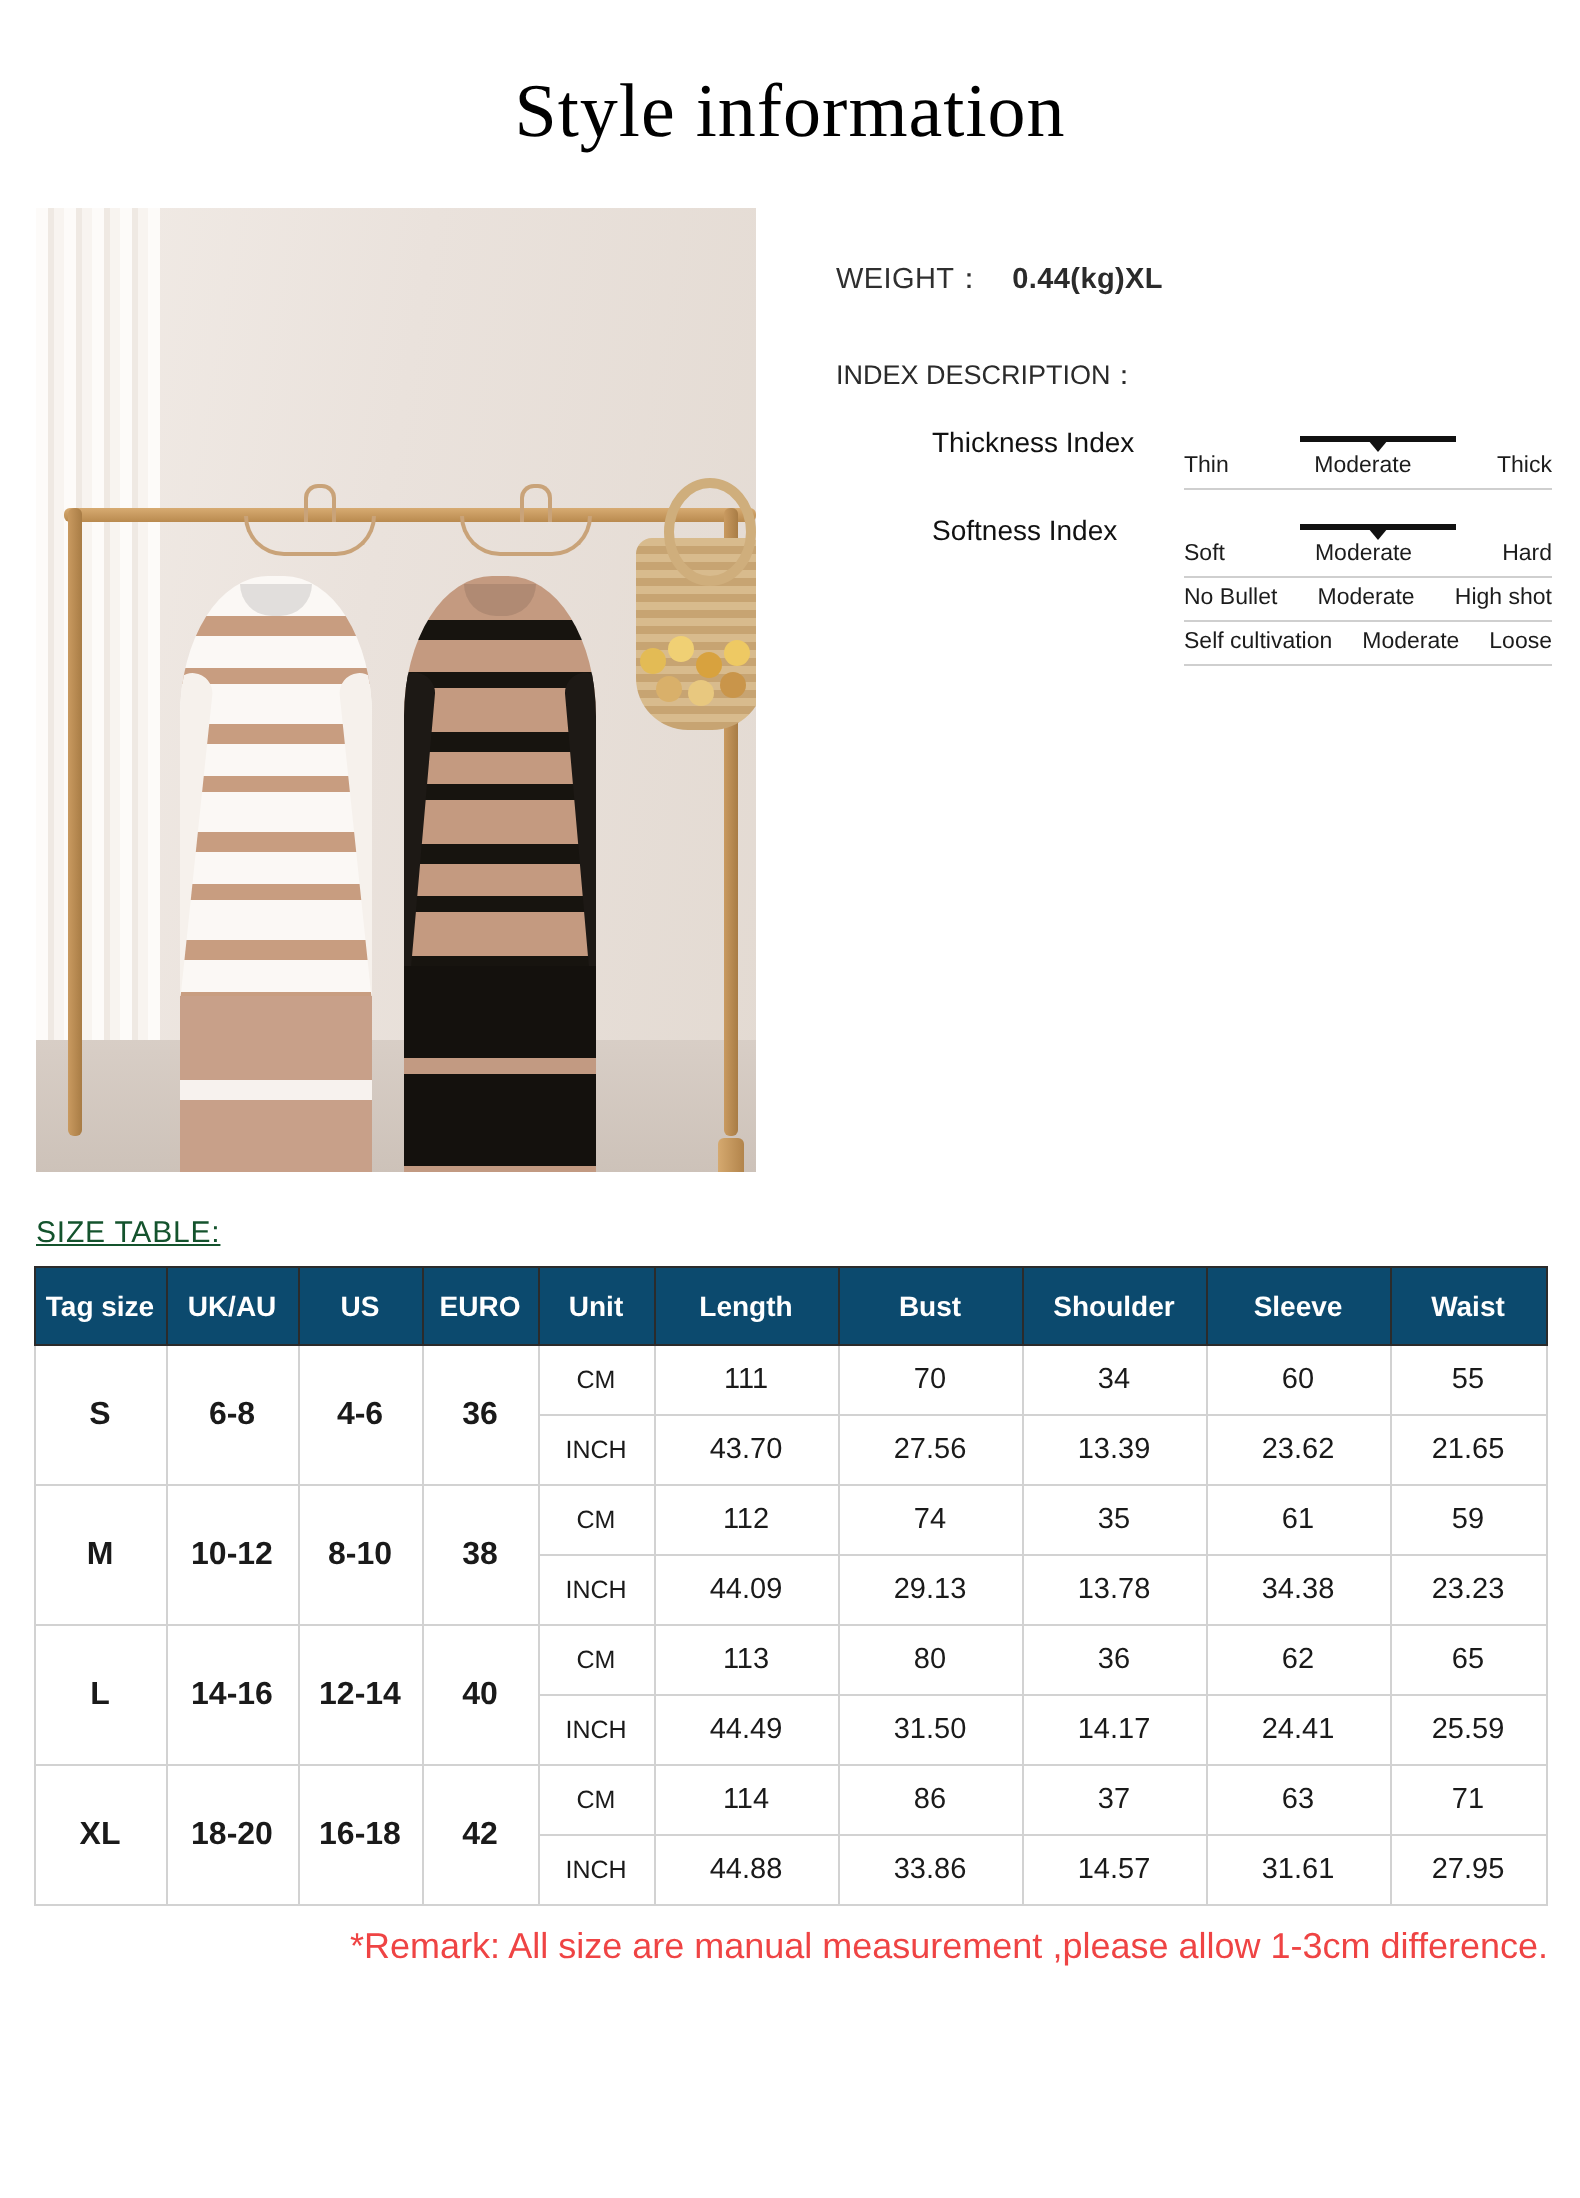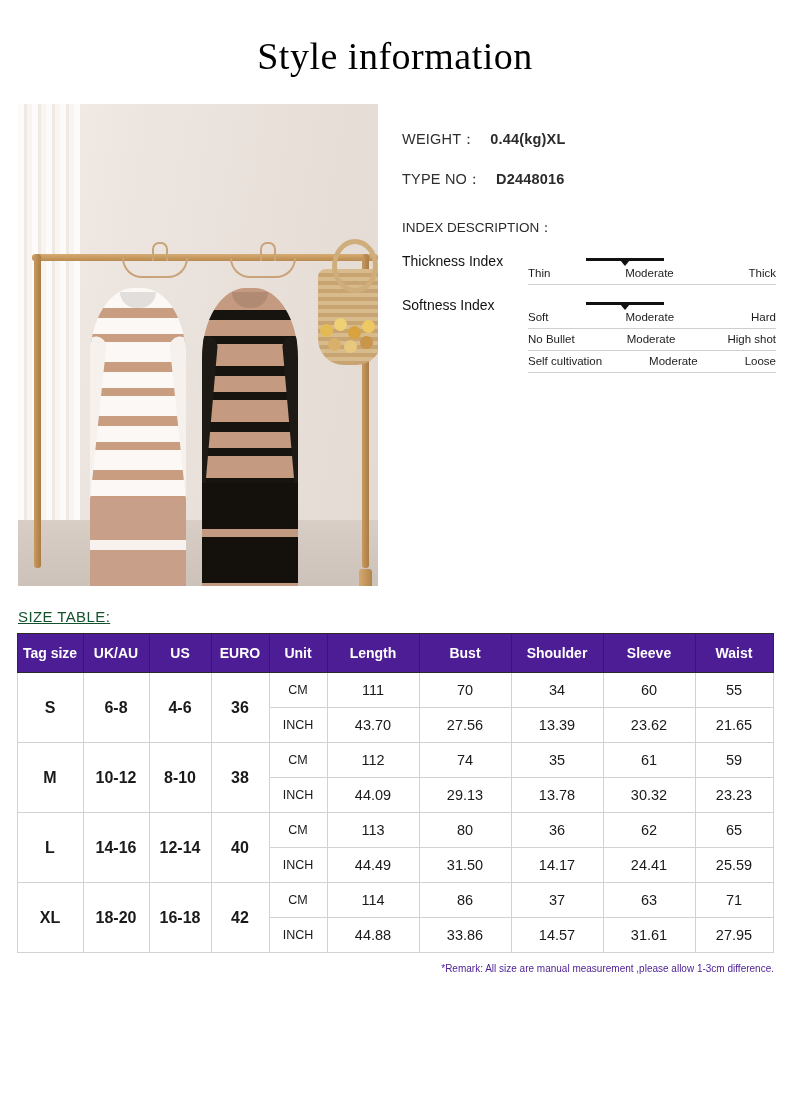--- a/index.html
+++ b/index.html
@@ -160,39 +160,39 @@
   .flowers i:nth-child(2){left:16px;top:0px;background:#f0d074;}
   .flowers i:nth-child(3){left:30px;top:8px;background:#d8a23e;}
   .flowers i:nth-child(4){left:44px;top:2px;background:#eec963;}
   .flowers i:nth-child(5){left:10px;top:20px;background:#cf9a57;background:#d9b06a;}
   .flowers i:nth-child(6){left:26px;top:22px;background:#e8c87f;}
   .flowers i:nth-child(7){left:42px;top:18px;background:#c9954a;}
 
   
   .info {
     flex: 1;
-    padding-left: 24px;
+    padding-left: 40px;
     padding-top: 26px;
   }
   .info-line {
     font-size: 14.5px;
     color: #2b2b2b;
     margin-bottom: 21px;
     letter-spacing: 0.2px;
   }
   .info-line .lbl { color: #2f2f2f; }
   .info-line .val { font-weight: bold; margin-left: 10px; }
 
   .index-title {
     font-size: 13.5px;
     color: #2b2b2b;
     margin: 30px 0 10px 0;
   }
 
-  .index-row { margin-bottom: 4px; }
+  .index-row { margin-bottom: 4px; margin-left: 48px; }
   .index-head {
     display: flex;
     align-items: flex-start;
   }
   .index-name {
     font-size: 14px;
     color: #111;
     width: 126px;
     flex: 0 0 126px;
     padding-top: 6px;
@@ -239,21 +239,21 @@
     letter-spacing: 0.4px;
     text-decoration: underline;
   }
   table.size-table {
     width: 756px;
     margin: 0 auto;
     border-collapse: collapse;
     table-layout: fixed;
   }
   table.size-table th {
-    background: #4c1d95;
+    background: #0c4a6e;
     color: #fff;
     font-size: 14px;
     font-weight: bold;
     padding: 11px 4px;
     border: 1px solid #2b2b2b;
     text-align: center;
   }
   table.size-table td {
     border: 1px solid #d2d2d2;
     text-align: center;
@@ -276,22 +276,22 @@
   col.c-euro { width: 58px; }
   col.c-unit { width: 58px; }
   col.c-len { width: 92px; }
   col.c-bust { width: 92px; }
   col.c-sho { width: 92px; }
   col.c-sle { width: 92px; }
   col.c-wai { width: 78px; }
 
   .remark {
     text-align: right;
-    font-size: 10px;
-    color: #4c1d95;
+    font-size: 18px;
+    color: #ef4444;
     margin: 10px 16px 0 0;
   }
 </style>
 </head>
 <body>
 
 <h1 class="page-title">Style information</h1>
 
 <div class="top-section">
 
@@ -330,24 +330,20 @@
       <div class="lowerblock"></div>
       <div class="neck"></div>
     </div>
   </div>
 
   <div class="info">
 
     <div class="info-line">
       <span class="lbl">WEIGHT：</span>
       <span class="val">0.44(kg)XL</span>
-    </div>
-    <div class="info-line">
-      <span class="lbl">TYPE NO：</span>
-      <span class="val">D2448016</span>
     </div>
 
     <div class="index-title">INDEX DESCRIPTION：</div>
 
     <div class="index-row">
       <div class="index-head">
         <div class="index-name">Thickness Index</div>
         <div class="index-bars">
           <div class="bar-seg" style="left:58px;width:78px;"></div>
           <div class="bar-marker" style="left:92px;"></div>
@@ -460,21 +456,21 @@
       <td>74</td>
       <td>35</td>
       <td>61</td>
       <td>59</td>
     </tr>
     <tr>
       <td class="unit">INCH</td>
       <td>44.09</td>
       <td>29.13</td>
       <td>13.78</td>
-      <td>30.32</td>
+      <td>34.38</td>
       <td>23.23</td>
     </tr>
 
     <tr>
       <td class="tag" rowspan="2">L</td>
       <td class="reg" rowspan="2">14-16</td>
       <td class="reg" rowspan="2">12-14</td>
       <td class="reg" rowspan="2">40</td>
       <td class="unit">CM</td>
       <td>113</td>

